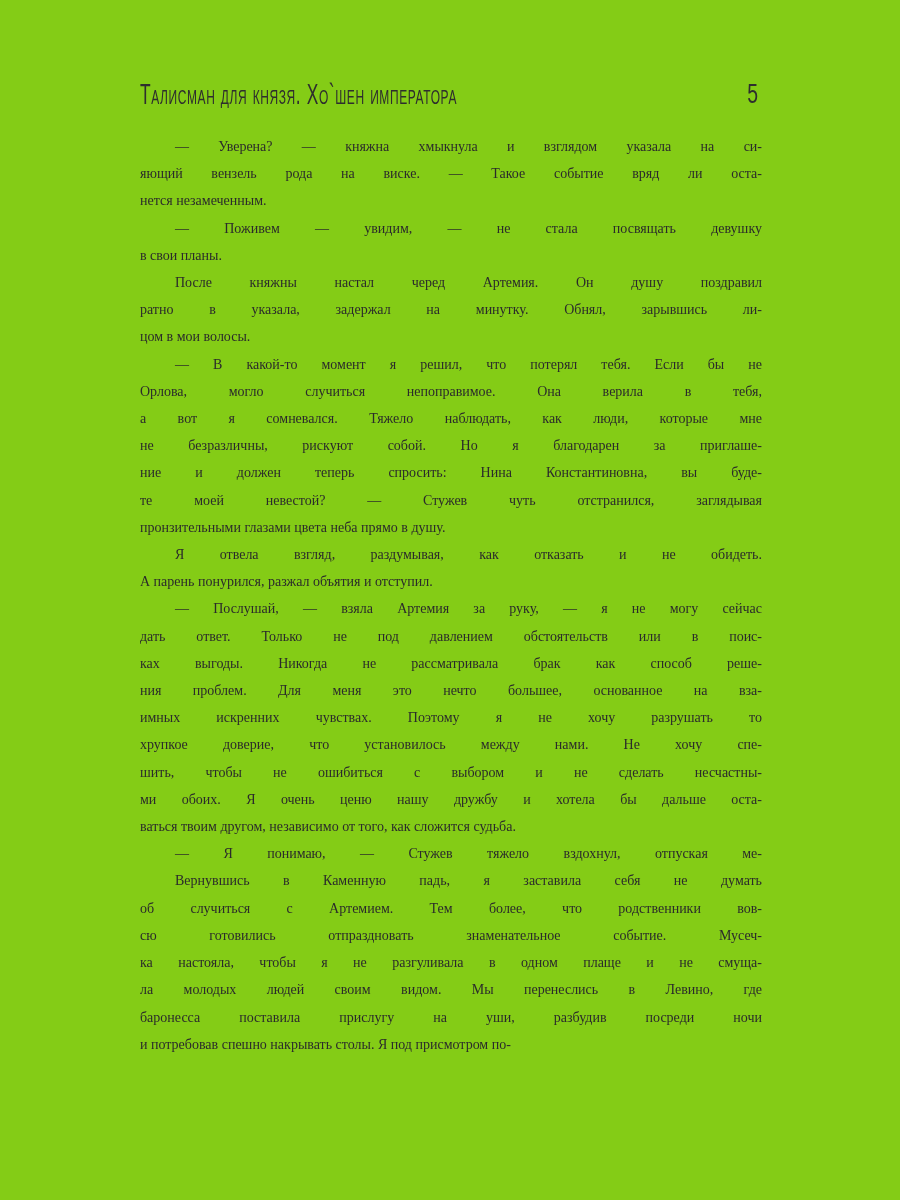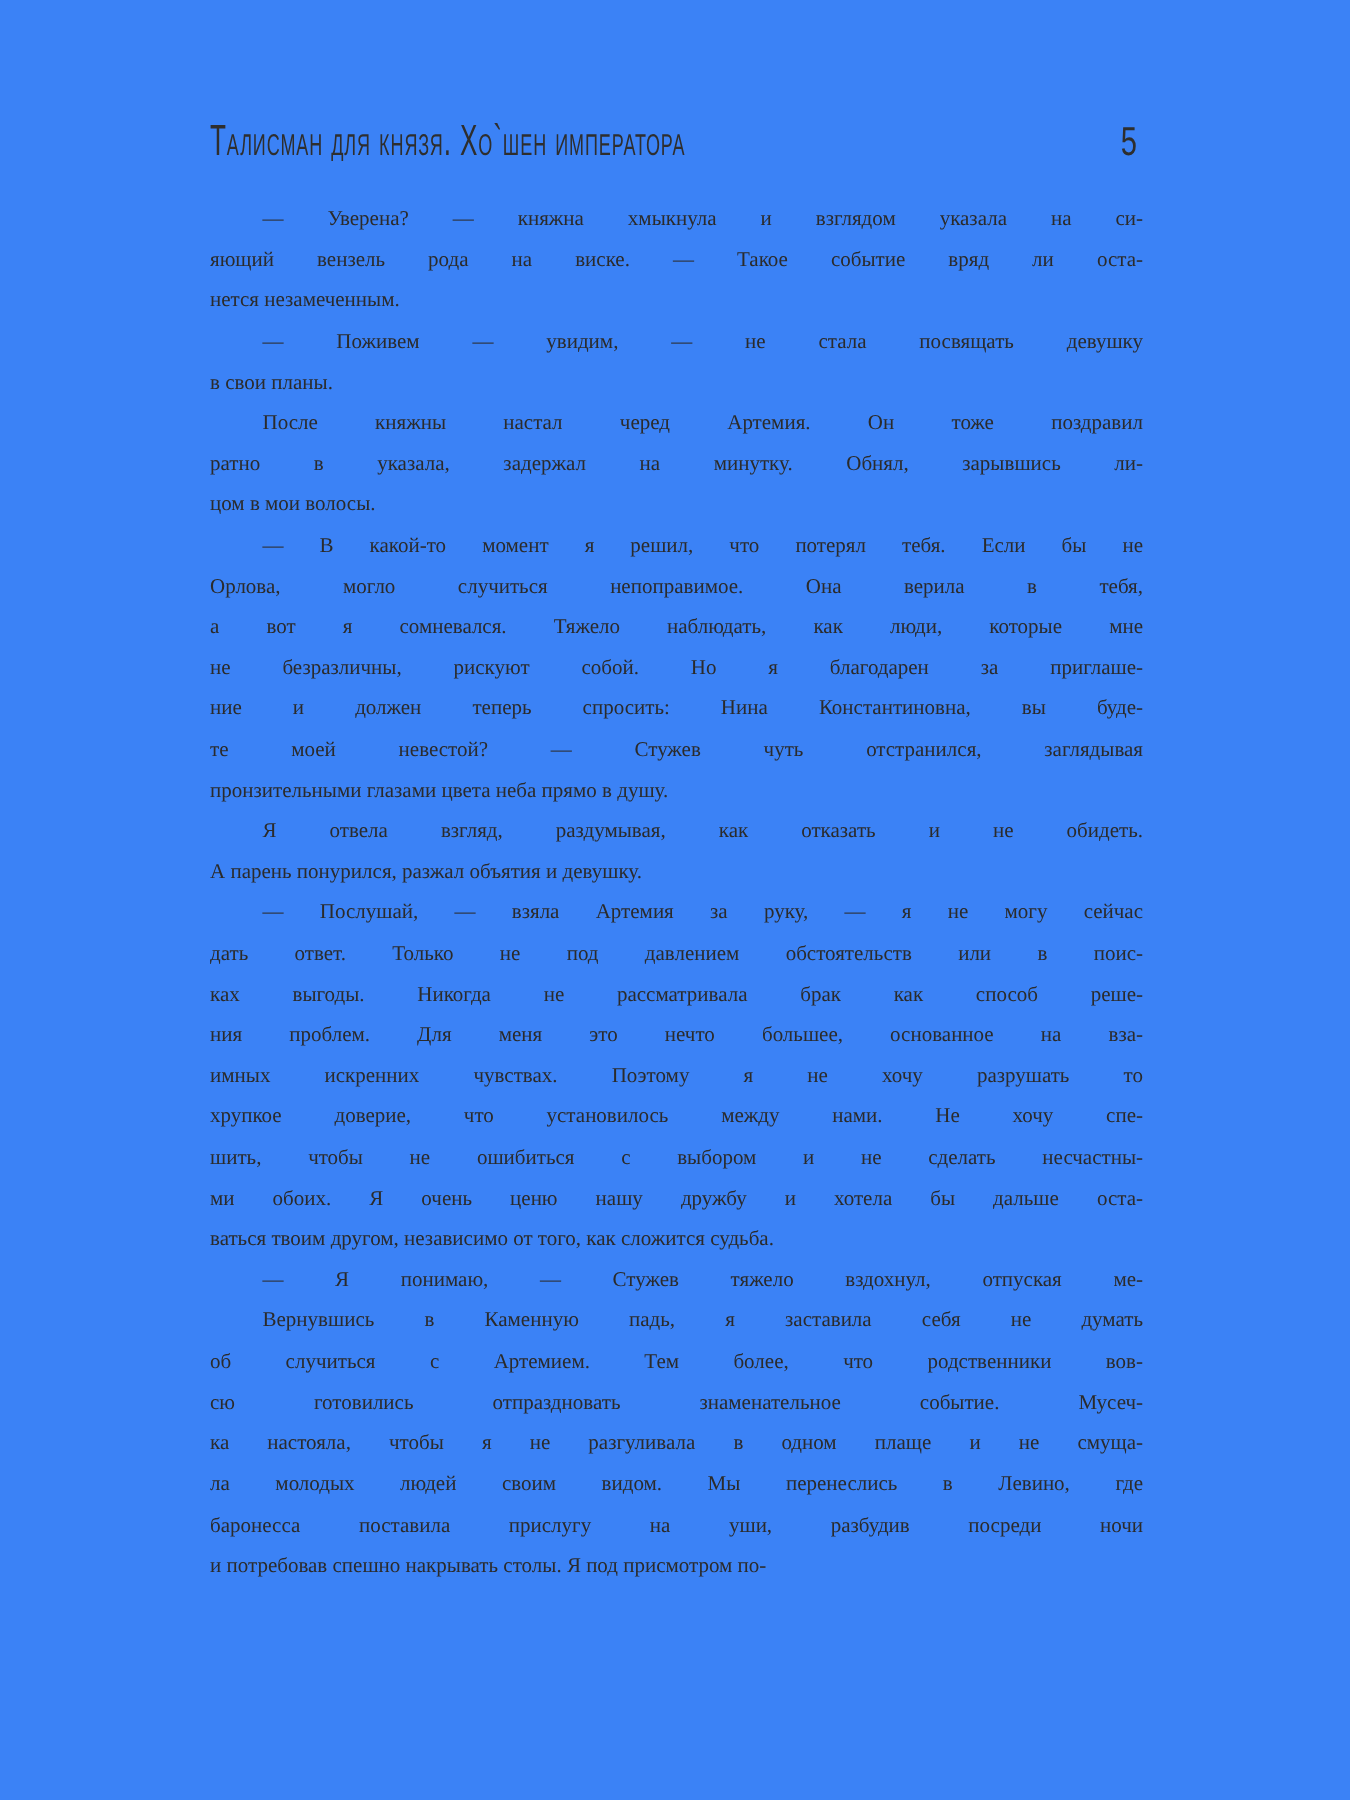--- a/index.html
+++ b/index.html
@@ -4,21 +4,21 @@
 <style>
   html, body {
     margin: 0;
     padding: 0;
     background: #ffffff;
   }
   .book-page {
     position: relative;
     width: 900px;
     height: 1200px;
-    background: #3b82f6;
+    background: #84cc16;
     overflow: hidden;
     font-family: "Liberation Serif", serif;
   }
   
   .page-header {
     position: absolute;
     top: 80px;
     left: 140px;
     right: 138px;
     height: 32px;
@@ -81,36 +81,36 @@
       <div class="para">
         <div class="line first">— Уверена? — княжна хмыкнула и взглядом указала на си-</div>
         <div class="line">яющий вензель рода на виске. — Такое событие вряд ли оста-</div>
         <div class="line last">нется незамеченным.</div>
       </div>
       <div class="para">
         <div class="line first">— Поживем — увидим, — не стала посвящать девушку</div>
         <div class="line last">в свои планы.</div>
       </div>
       <div class="para">
-        <div class="line first">После княжны настал черед Артемия. Он тоже поздравил</div>
+        <div class="line first">После княжны настал черед Артемия. Он душу поздравил</div>
         <div class="line">ратно в указала, задержал на минутку. Обнял, зарывшись ли-</div>
         <div class="line last">цом в мои волосы.</div>
       </div>
       <div class="para">
         <div class="line first">— В какой-то момент я решил, что потерял тебя. Если бы не</div>
         <div class="line">Орлова, могло случиться непоправимое. Она верила в тебя,</div>
         <div class="line">а вот я сомневался. Тяжело наблюдать, как люди, которые мне</div>
         <div class="line">не безразличны, рискуют собой. Но я благодарен за приглаше-</div>
         <div class="line">ние и должен теперь спросить: Нина Константиновна, вы буде-</div>
         <div class="line">те моей невестой? — Стужев чуть отстранился, заглядывая</div>
         <div class="line last">пронзительными глазами цвета неба прямо в душу.</div>
       </div>
       <div class="para">
         <div class="line first">Я отвела взгляд, раздумывая, как отказать и не обидеть.</div>
-        <div class="line last">А парень понурился, разжал объятия и девушку.</div>
+        <div class="line last">А парень понурился, разжал объятия и отступил.</div>
       </div>
       <div class="para">
         <div class="line first">— Послушай, — взяла Артемия за руку, — я не могу сейчас</div>
         <div class="line">дать ответ. Только не под давлением обстоятельств или в поис-</div>
         <div class="line">ках выгоды. Никогда не рассматривала брак как способ реше-</div>
         <div class="line">ния проблем. Для меня это нечто большее, основанное на вза-</div>
         <div class="line">имных искренних чувствах. Поэтому я не хочу разрушать то</div>
         <div class="line">хрупкое доверие, что установилось между нами. Не хочу спе-</div>
         <div class="line">шить, чтобы не ошибиться с выбором и не сделать несчастны-</div>
         <div class="line">ми обоих. Я очень ценю нашу дружбу и хотела бы дальше оста-</div>

